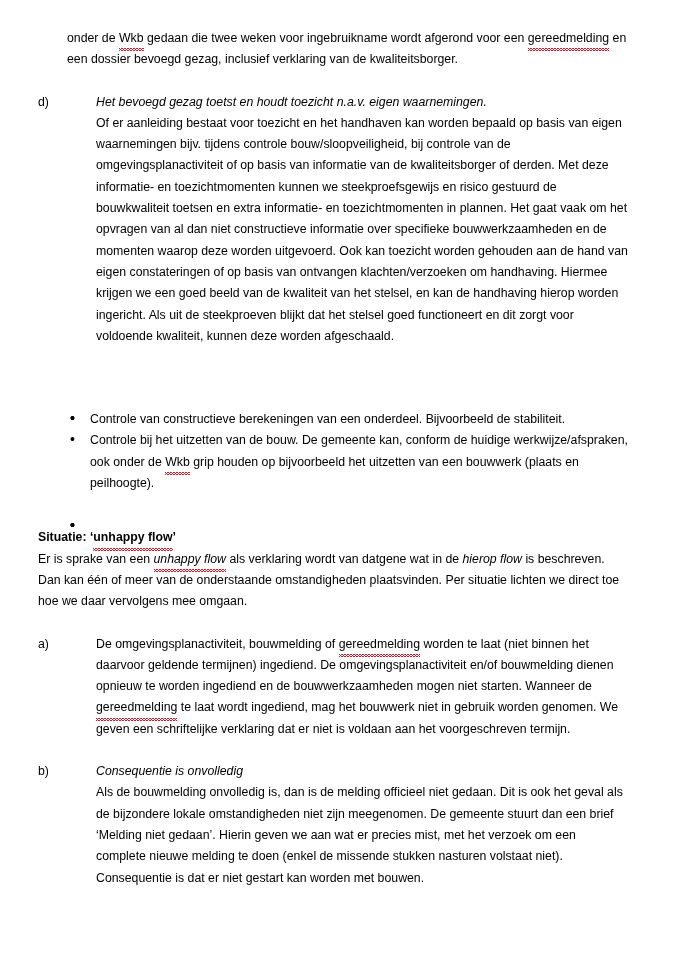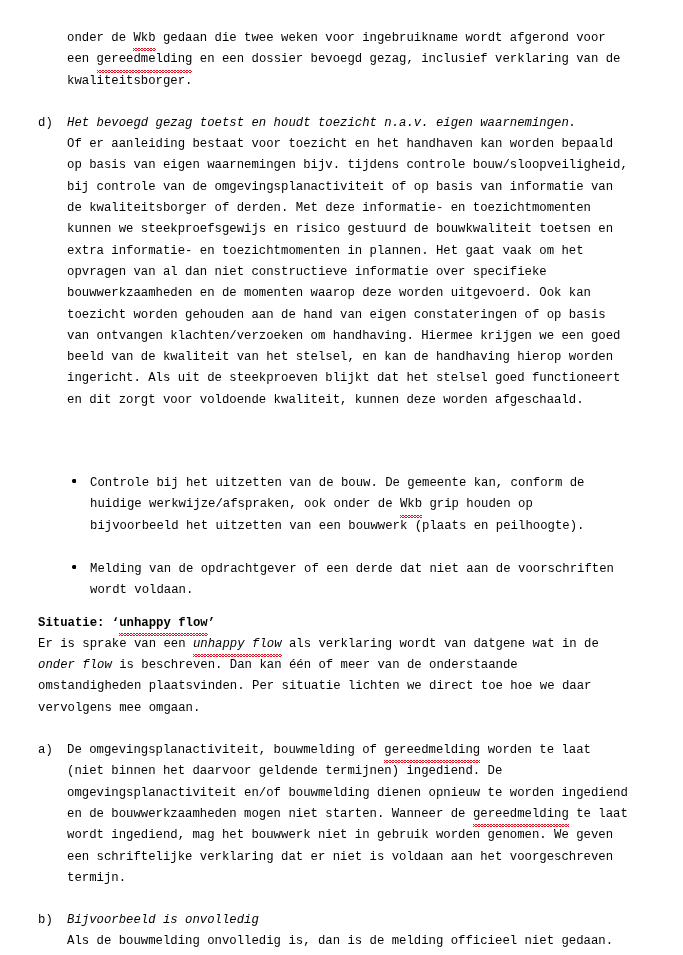--- a/index.html
+++ b/index.html
@@ -14,21 +14,20 @@
     font-family: "Liberation Sans", sans-serif;
     color: #000000;
     overflow: hidden;
   }
   .page {
     position: relative;
     width: 683px;
     height: 701px;
     background: #ffffff;
     box-sizing: border-box;
-    font-family: Liberation Mono, monospace;
   }
   .doc-body {
     position: absolute;
     left: 38px;
     top: 28px;
     width: 590px;
     font-size: 12.3px;
     line-height: 21.3px;
   }
 
@@ -50,20 +49,21 @@
   .lettered > .marker {
     position: absolute;
     left: 0;
     top: 0;
     width: 24px;
     font-size: 12.3px;
     line-height: 21.3px;
   }
   .lettered > .body {
     display: block;
+    margin-left: 29px;
   }
   .head-italic {
     font-style: italic;
     display: block;
   }
 
   
   ul.bullets {
     list-style: none;
     margin: 0;
@@ -132,20 +132,21 @@
 
     <div class="gap-xl"></div>
 
 
     <ul class="bullets">
       <li>
         <span class="dot">•</span>
       </li>
       <li>
         <span class="dot">•</span>
+        <span>Controle van constructieve berekeningen van een onderdeel. Bijvoorbeeld de stabiliteit.</span>
       </li>
       <li>
         <span class="dot">•</span>
         <span><span>Controle bij het uitzetten van de bouw. De gemeente kan, conform de huidige werkwijze/afspraken, ook onder de </span><span class="sq">Wkb</span><span> grip houden op bijvoorbeeld het uitzetten van een bouwwerk (plaats en peilhoogte).</span></span>
       </li>
     </ul>
 
     <div class="gap-sm"></div>
 
 
@@ -153,43 +154,42 @@
 
     <ul class="bullets">
       <li>
         <span class="dot">•</span>
       </li>
       <li>
         <span class="dot">•</span>
       </li>
       <li>
         <span class="dot">•</span>
-        <span>Melding van de opdrachtgever of een derde dat niet aan de voorschriften wordt voldaan.</span>
       </li>
     </ul>
 
     <div class="gap-sm"></div>
 
     <p class="para bold"><span>Situatie: ‘</span><span class="sq">unhappy flow</span><span>’</span></p>
 
-    <p class="para"><span>Er is sprake van een </span><span class="sq ital">unhappy flow</span><span> als verklaring wordt van datgene wat in de </span><span class="ital">onder flow</span><span> is beschreven. Dan kan één of meer van de onderstaande omstandigheden plaatsvinden. Per situatie lichten we direct toe hoe we daar vervolgens mee omgaan.</span></p>
+    <p class="para"><span>Er is sprake van een </span><span class="sq ital">unhappy flow</span><span> als verklaring wordt van datgene wat in de </span><span class="ital">hierop flow</span><span> is beschreven. Dan kan één of meer van de onderstaande omstandigheden plaatsvinden. Per situatie lichten we direct toe hoe we daar vervolgens mee omgaan.</span></p>
 
     <div class="gap-md"></div>
 
     <div class="lettered">
       <span class="marker">a)</span>
       <span class="body">
         <span><span>De omgevingsplanactiviteit, bouwmelding of </span><span class="sq">gereedmelding</span><span> worden te laat (niet binnen het daarvoor geldende termijnen) ingediend. De omgevingsplanactiviteit en/of bouwmelding dienen opnieuw te worden ingediend en de bouwwerkzaamheden mogen niet starten. Wanneer de </span><span class="sq">gereedmelding</span><span> te laat wordt ingediend, mag het bouwwerk niet in gebruik worden genomen. We geven een schriftelijke verklaring dat er niet is voldaan aan het voorgeschreven termijn.</span></span>
       </span>
     </div>
 
     <div class="gap-md"></div>
 
     <div class="lettered">
       <span class="marker">b)</span>
       <span class="body">
-        <span class="head-italic">Bijvoorbeeld is onvolledig</span>
+        <span class="head-italic">Consequentie is onvolledig</span>
         <span>Als de bouwmelding onvolledig is, dan is de melding officieel niet gedaan. Dit is ook het geval als de bijzondere lokale omstandigheden niet zijn meegenomen. De gemeente stuurt dan een brief ‘Melding niet gedaan’. Hierin geven we aan wat er precies mist, met het verzoek om een complete nieuwe melding te doen (enkel de missende stukken nasturen volstaat niet). Consequentie is dat er niet gestart kan worden met bouwen.</span>
       </span>
     </div>
 
   </div>
 </div>
 
 </body></html>

